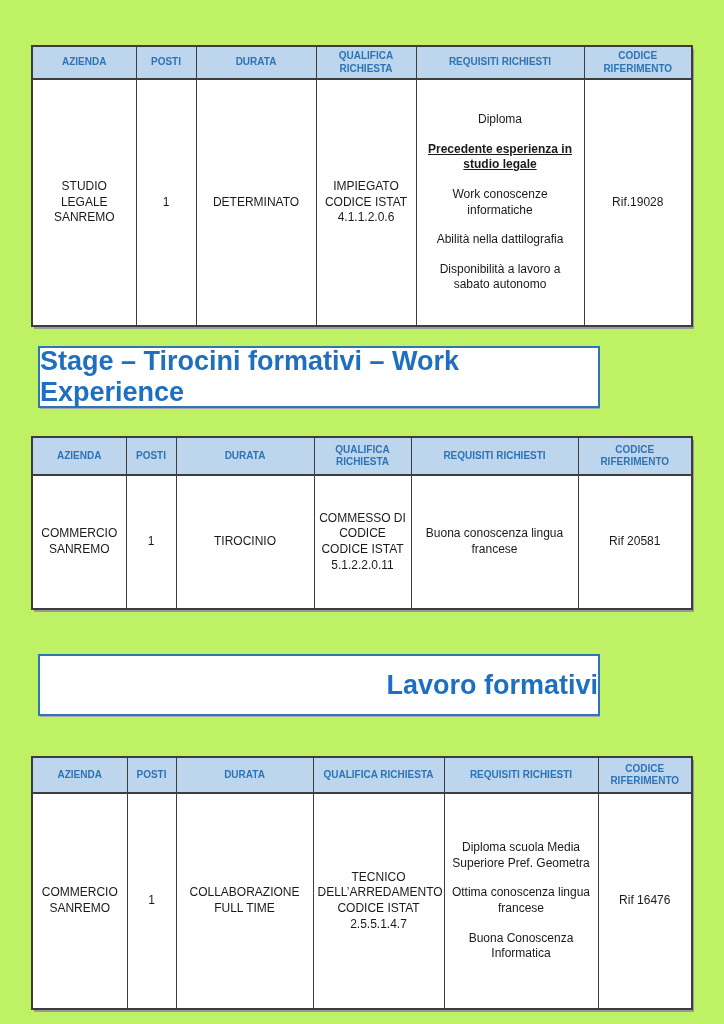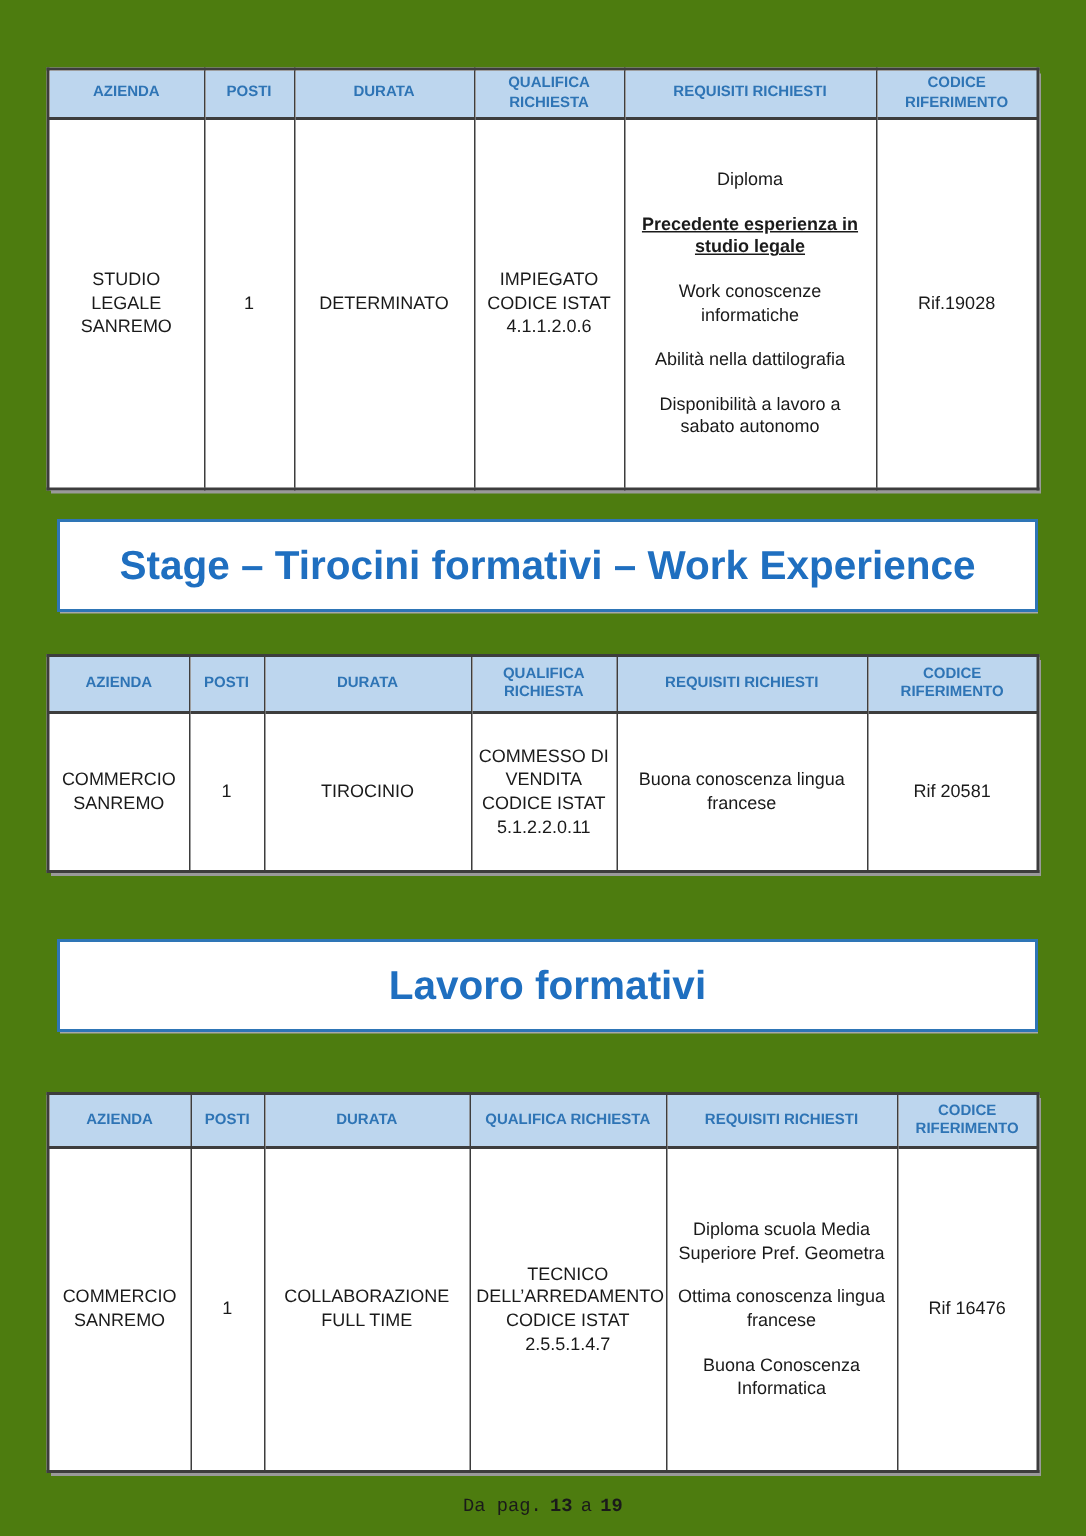--- a/index.html
+++ b/index.html
@@ -1,21 +1,21 @@
 <!DOCTYPE html>
 <html style="--header-bg: #bdd6ee; --header-text: #2e74b5; --table-border: #3d3d3d; --banner-border: #2e75b6; --banner-text: #1f6fc0;"><head>
 <meta charset="utf-8">
 <style>
   * { margin: 0; padding: 0; box-sizing: border-box; }
   html, body { background: #ffffff; }
   .page {
     position: relative;
     width: 724px;
     height: 1024px;
-    background: #4d7c0f;
+    background: #bef264;
     font-family: "Liberation Sans", sans-serif;
     color: #1a1a1a;
     overflow: hidden;
   }
 
   
   table.job-table {
     border-collapse: collapse;
     table-layout: fixed;
     width: 660px;
@@ -39,50 +39,50 @@
     line-height: 1.25;
     border-bottom: 2px solid var(--table-border, #3d3d3d);
   }
   .job-table td {
     font-size: 12px;
     line-height: 1.3;
   }
   .t1 th { height: 33px; }
   .t1 td { height: 247px; }
   .t2 th { height: 38px; }
-  .t2 td { height: 106px; }
+  .t2 td { height: 134px; }
   .t3 th { height: 36px; }
   .t3 td { height: 216px; }
 
   .t1 .c1 { width: 104px; } .t1 .c2 { width: 60px; }  .t1 .c3 { width: 120px; }
   .t1 .c4 { width: 100px; } .t1 .c5 { width: 168px; } .t1 .c6 { width: 108px; }
   .t2 .c1 { width: 94px; }  .t2 .c2 { width: 50px; }  .t2 .c3 { width: 138px; }
   .t2 .c4 { width: 97px; }  .t2 .c5 { width: 167px; } .t2 .c6 { width: 114px; }
   .t3 .c1 { width: 95px; }  .t3 .c2 { width: 49px; }  .t3 .c3 { width: 137px; }
   .t3 .c4 { width: 131px; } .t3 .c5 { width: 154px; } .t3 .c6 { width: 94px; }
 
   .req { margin: 0 0 14px 0; }
   .req:last-child { margin-bottom: 0; }
   .req-bold-underline { font-weight: bold; text-decoration: underline; }
 
   .m-top-t1 { margin-top: 45px; }
   .m-top-t2 { margin-top: 28px; }
   .m-top-t3 { margin-top: 40px; }
 
   
   .banner {
-    width: 654px;
+    width: 562px;
     height: 62px;
     margin-left: 38px;
     border: 2px solid var(--banner-border, #2e75b6);
     box-shadow: 1px 2px 0 -1px #a8a8a8;
     background: #ffffff;
     display: flex;
     align-items: center;
-    justify-content: center;
+    justify-content: flex-end;
   }
   .banner-1 { margin-top: 19px; }
   .banner-2 { margin-top: 44px; }
   .banner .banner-title {
     color: var(--banner-text, #1f6fc0);
     font-size: 27px;
     font-weight: bold;
     letter-spacing: 0px;
   }
 
@@ -165,21 +165,21 @@
         <th>CODICE RIFERIMENTO</th>
       </tr>
     </thead>
     <tbody>
       <tr>
         <td>COMMERCIO SANREMO</td>
         <td>1</td>
         <td>TIROCINIO</td>
         <td>
           <div>COMMESSO DI</div>
-          <div>VENDITA</div>
+          <div>CODICE</div>
           <div>CODICE ISTAT</div>
           <div>5.1.2.2.0.11</div>
         </td>
         <td>
           <p class="req">Buona conoscenza lingua francese</p>
         </td>
         <td>Rif 20581</td>
       </tr>
     </tbody>
   </table>

